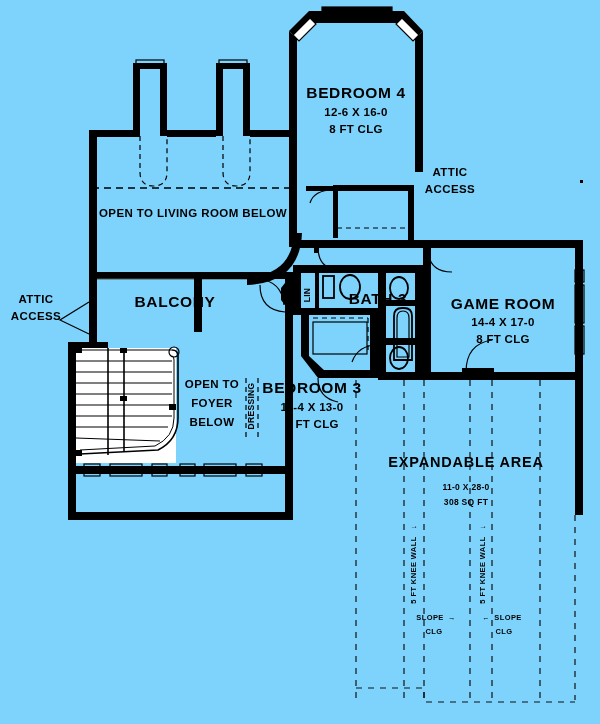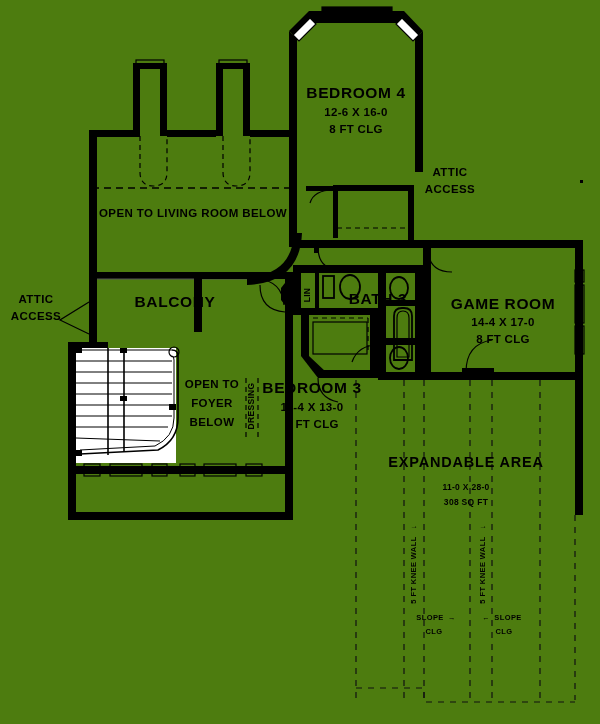--- a/index.html
+++ b/index.html
@@ -10,21 +10,21 @@
   body {
     width: 600px;
     height: 724px;
     font-family: "Liberation Sans", sans-serif;
     overflow: hidden;
   }
   #plan-root {
     position: relative;
     width: 600px;
     height: 724px;
-    background: #4d7c0f;
+    background: #7dd3fc;
   }
   svg#floorplan {
     display: block;
     width: 600px;
     height: 724px;
   }
   .wall {
     fill: #000000;
     stroke: none;
   }

